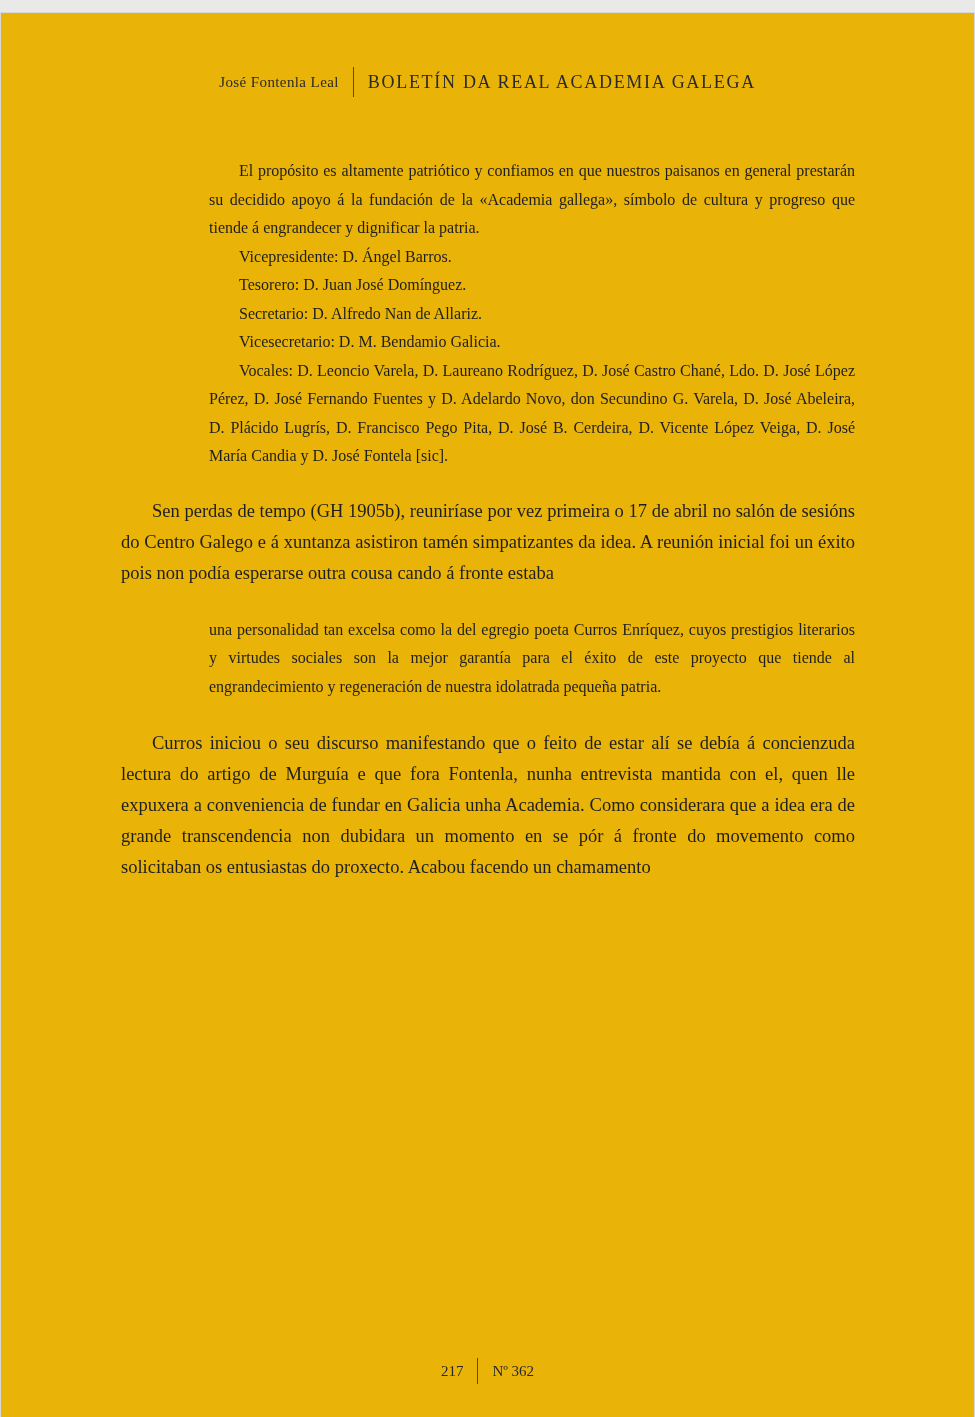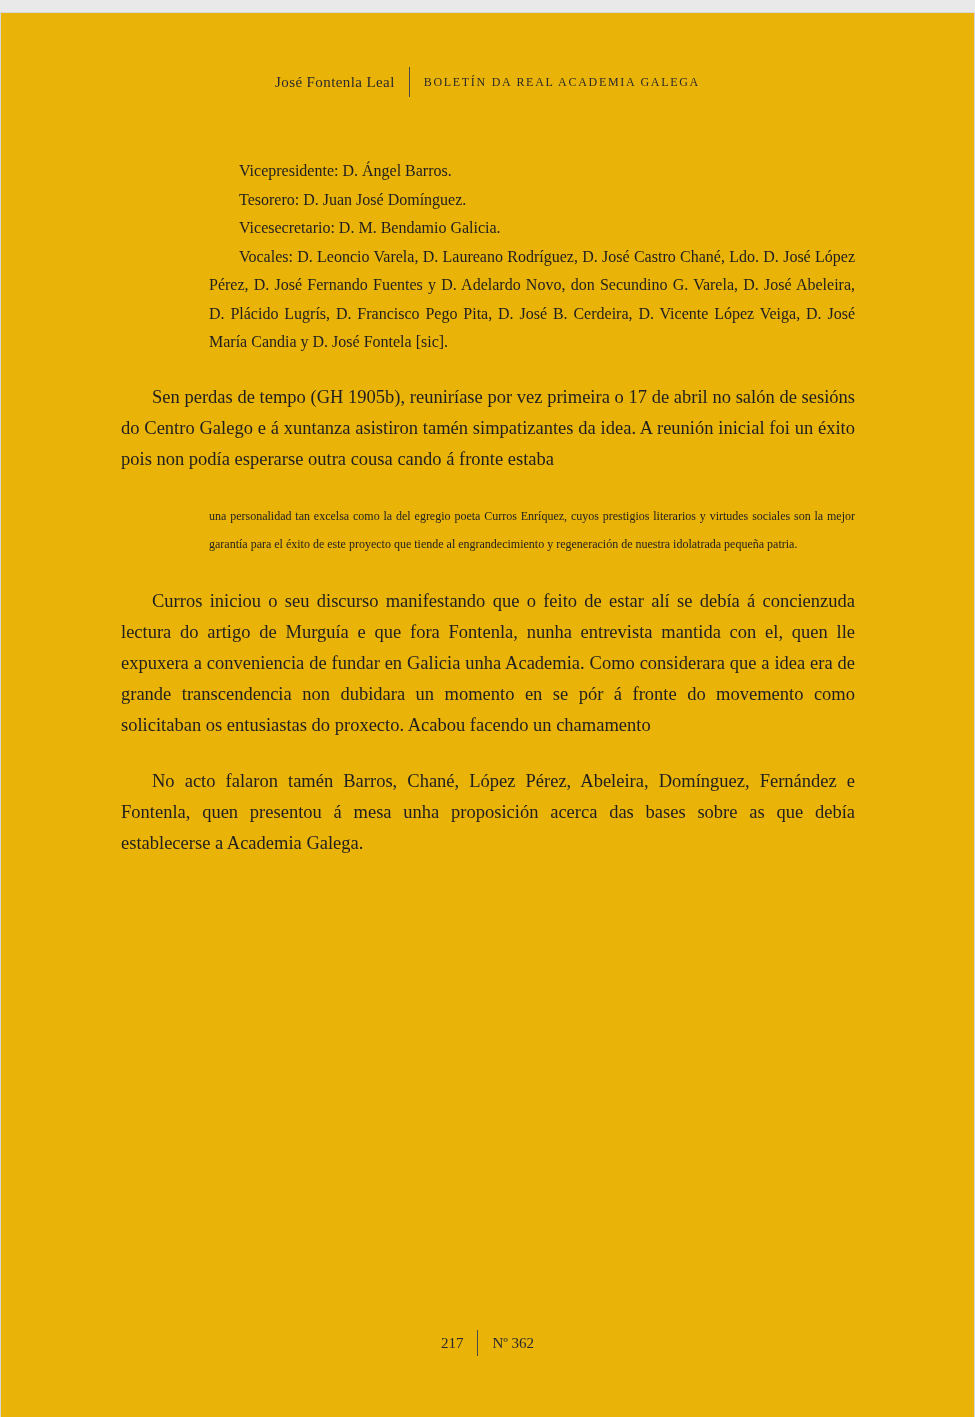--- a/index.html
+++ b/index.html
@@ -30,21 +30,21 @@
     font-size: 15px;
     letter-spacing: 0.4px;
     color: #2a2a2a;
   }
   .v-divider {
     width: 1px;
     height: 30px;
     background: #4a4a4a;
   }
   .header-journal {
-    font-size: 12px;
+    font-size: 18px;
     letter-spacing: 1.7px;
     color: #2a2a2a;
   }
   .body-col {
     padding: 60px 119px 0 120px;
   }
   .quote-block {
     margin-left: 88px;
   }
   .quote-block p {
@@ -56,30 +56,30 @@
   }
   .para {
     margin: 25px 0;
     font-size: 18.5px;
     line-height: 31px;
     text-align: justify;
     text-indent: 31px;
   }
   .quote-single {
     margin: 27px 0 27px 88px;
-    font-size: 12px;
+    font-size: 16px;
     line-height: 28.5px;
     text-align: justify;
     text-indent: 0;
   }
   .footer {
     position: absolute;
     left: 0;
     right: 0;
-    bottom: 72px;
+    bottom: 44px;
     display: flex;
     justify-content: center;
     align-items: center;
     gap: 14px;
   }
   .footer-page {
     font-size: 15px;
     color: #2a2a2a;
   }
   .footer-divider {
@@ -99,34 +99,35 @@
 
   <div class="header">
     <span class="header-author">José Fontenla Leal</span>
     <span class="v-divider"></span>
     <span class="header-journal">BOLETÍN DA REAL ACADEMIA GALEGA</span>
   </div>
 
   <div class="body-col">
 
     <div class="quote-block">
+      <p>El propósito es altamente patriótico y confiamos en que nuestros paisanos en general prestarán su decidido apoyo á la fundación de la «Academia gallega», símbolo de cultura y progreso que tiende á engrandecer y dignificar la patria.</p>
       <p>Vicepresidente: D. Ángel Barros.</p>
       <p>Tesorero: D. Juan José Domínguez.</p>
+      <p>Secretario: D. Alfredo Nan de Allariz.</p>
       <p>Vicesecretario: D. M. Bendamio Galicia.</p>
       <p>Vocales: D. Leoncio Varela, D. Laureano Rodríguez, D. José Castro Chané, Ldo. D. José López Pérez, D. José Fernando Fuentes y D. Adelardo Novo, don Secundino G. Varela, D. José Abeleira, D. Plácido Lugrís, D. Francisco Pego Pita, D. José B. Cerdeira, D. Vicente López Veiga, D. José María Candia y D. José Fontela [sic].</p>
     </div>
 
     <p class="para">Sen perdas de tempo (GH 1905b), reuniríase por vez primeira o 17 de abril no salón de sesións do Centro Galego e á xuntanza asistiron tamén simpatizantes da idea. A reunión inicial foi un éxito pois non podía esperarse outra cousa cando á fronte estaba</p>
 
     <p class="quote-single">una personalidad tan excelsa como la del egregio poeta Curros Enríquez, cuyos prestigios literarios y virtudes sociales son la mejor garantía para el éxito de este proyecto que tiende al engrandecimiento y regeneración de nuestra idolatrada pequeña patria.</p>
 
     <p class="para">Curros iniciou o seu discurso manifestando que o feito de estar alí se debía á concienzuda lectura do artigo de Murguía e que fora Fontenla, nunha entrevista mantida con el, quen lle expuxera a conveniencia de fundar en Galicia unha Academia. Como considerara que a idea era de grande transcendencia non dubidara un momento en se pór á fronte do movemento como solicitaban os entusiastas do proxecto. Acabou facendo un chamamento</p>
 
 
-    <p class="para">No acto falaron tamén Barros, Chané, López Pérez, Abeleira, Domínguez, Fernández e Fontenla, quen presentou á mesa unha proposición acerca das bases sobre as que debía establecerse a Academia Galega.</p>
 
   </div>
 
   <div class="footer">
     <span class="footer-page">217</span>
     <span class="footer-divider"></span>
     <span class="footer-issue">Nº 362</span>
   </div>
 
 </div>

